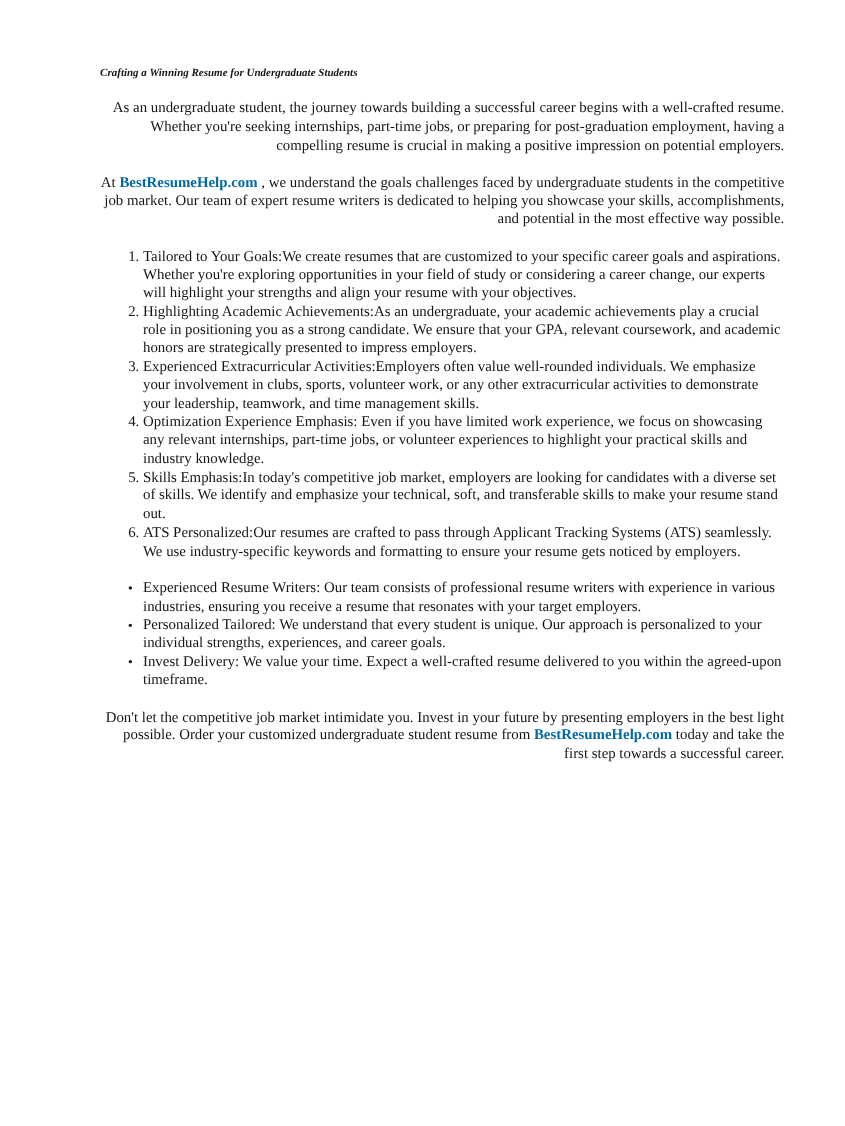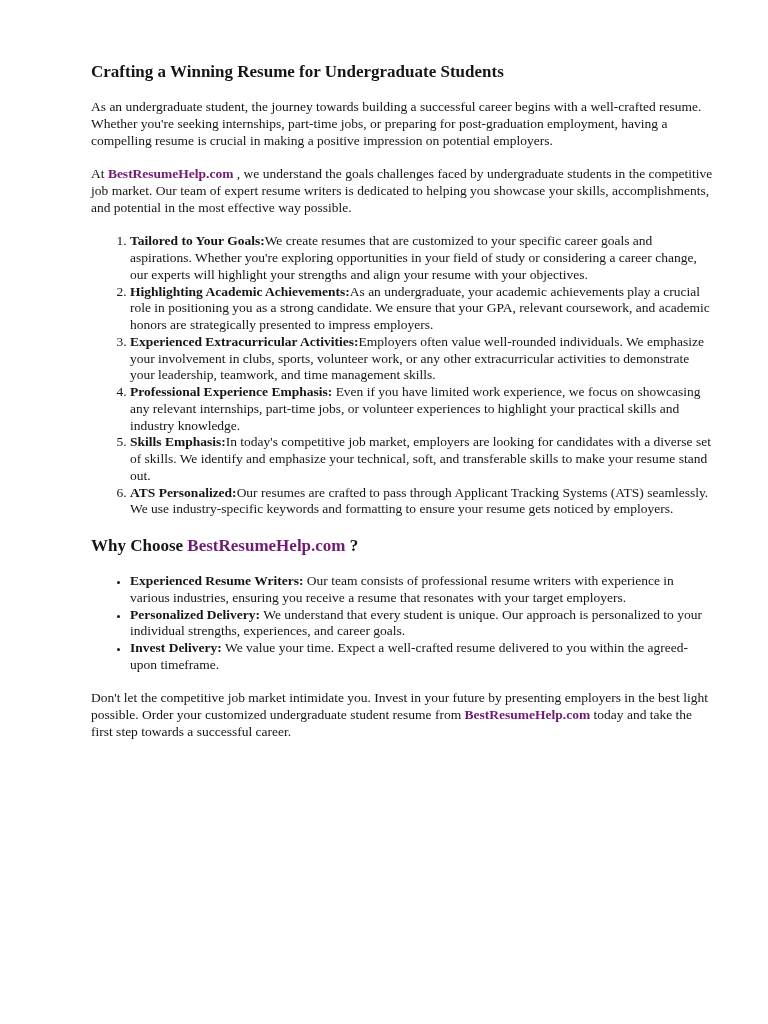--- a/index.html
+++ b/index.html
@@ -14,41 +14,42 @@
     -webkit-font-smoothing: antialiased;
   }
   .page {
     box-sizing: border-box;
     width: 768px;
     height: 1024px;
     padding: 61px 55px 0 91px;
     background: #ffffff;
     overflow: hidden;
   }
-  p { margin: 0 0 17px 0; }
+  p { margin: 0 0 17px 0; text-align: right; }
   .heading {
     font-weight: bold;
     margin: 0 0 17px 0;
-    font-size: 17px;
+    font-size: 10px;
+    font-style: italic;
   }
   ol.features {
     margin: 0 0 17px 0;
     padding: 0 0 0 39px;
   }
   ol.features li { margin: 0; padding-left: 0; }
   ul.reasons {
     margin: 0 0 17px 0;
     padding: 0 0 0 39px;
     list-style-type: disc;
   }
   ul.reasons li { margin: 0; }
   ul.reasons li::marker { font-size: 11px; }
-  b, .bold { font-weight: bold; }
+  b, .bold { font-weight: normal; }
   a.brand-link {
-    color: #701a75;
+    color: #0369a1;
     font-weight: bold;
     text-decoration: none;
     cursor: pointer;
   }
 </style>
 </head>
 <body>
 
 <div class="page">
 
@@ -56,28 +57,27 @@
 
   <p>As an undergraduate student, the journey towards building a successful career begins with a well-crafted resume. Whether you're seeking internships, part-time jobs, or preparing for post-graduation employment, having a compelling resume is crucial in making a positive impression on potential employers.</p>
 
   <p><span>At </span><a class="brand-link">BestResumeHelp.com</a><span> , we understand the goals challenges faced by undergraduate students in the competitive job market. Our team of expert resume writers is dedicated to helping you showcase your skills, accomplishments, and potential in the most effective way possible.</span></p>
 
 
   <ol class="features">
     <li><b>Tailored to Your Goals:</b><span>We create resumes that are customized to your specific career goals and aspirations. Whether you're exploring opportunities in your field of study or considering a career change, our experts will highlight your strengths and align your resume with your objectives.</span></li>
     <li><b>Highlighting Academic Achievements:</b><span>As an undergraduate, your academic achievements play a crucial role in positioning you as a strong candidate. We ensure that your GPA, relevant coursework, and academic honors are strategically presented to impress employers.</span></li>
     <li><b>Experienced Extracurricular Activities:</b><span>Employers often value well-rounded individuals. We emphasize your involvement in clubs, sports, volunteer work, or any other extracurricular activities to demonstrate your leadership, teamwork, and time management skills.</span></li>
-    <li><b>Professional Experience Emphasis:</b><span> Even if you have limited work experience, we focus on showcasing any relevant internships, part-time jobs, or volunteer experiences to highlight your practical skills and industry knowledge.</span></li>
+    <li><b>Optimization Experience Emphasis:</b><span> Even if you have limited work experience, we focus on showcasing any relevant internships, part-time jobs, or volunteer experiences to highlight your practical skills and industry knowledge.</span></li>
     <li><b>Skills Emphasis:</b><span>In today's competitive job market, employers are looking for candidates with a diverse set of skills. We identify and emphasize your technical, soft, and transferable skills to make your resume stand out.</span></li>
     <li><b>ATS Personalized:</b><span>Our resumes are crafted to pass through Applicant Tracking Systems (ATS) seamlessly. We use industry-specific keywords and formatting to ensure your resume gets noticed by employers.</span></li>
   </ol>
 
-  <div class="heading"><span>Why Choose </span><a class="brand-link">BestResumeHelp.com</a><span> ?</span></div>
 
   <ul class="reasons">
     <li><b>Experienced Resume Writers:</b><span> Our team consists of professional resume writers with experience in various industries, ensuring you receive a resume that resonates with your target employers.</span></li>
-    <li><b>Personalized Delivery:</b><span> We understand that every student is unique. Our approach is personalized to your individual strengths, experiences, and career goals.</span></li>
+    <li><b>Personalized Tailored:</b><span> We understand that every student is unique. Our approach is personalized to your individual strengths, experiences, and career goals.</span></li>
     <li><b>Invest Delivery:</b><span> We value your time. Expect a well-crafted resume delivered to you within the agreed-upon timeframe.</span></li>
   </ul>
 
   <p><span>Don't let the competitive job market intimidate you. Invest in your future by presenting employers in the best light possible. Order your customized undergraduate student resume from </span><a class="brand-link">BestResumeHelp.com</a><span> today and take the first step towards a successful career.</span></p>
 
 </div>
 
 </body></html>

